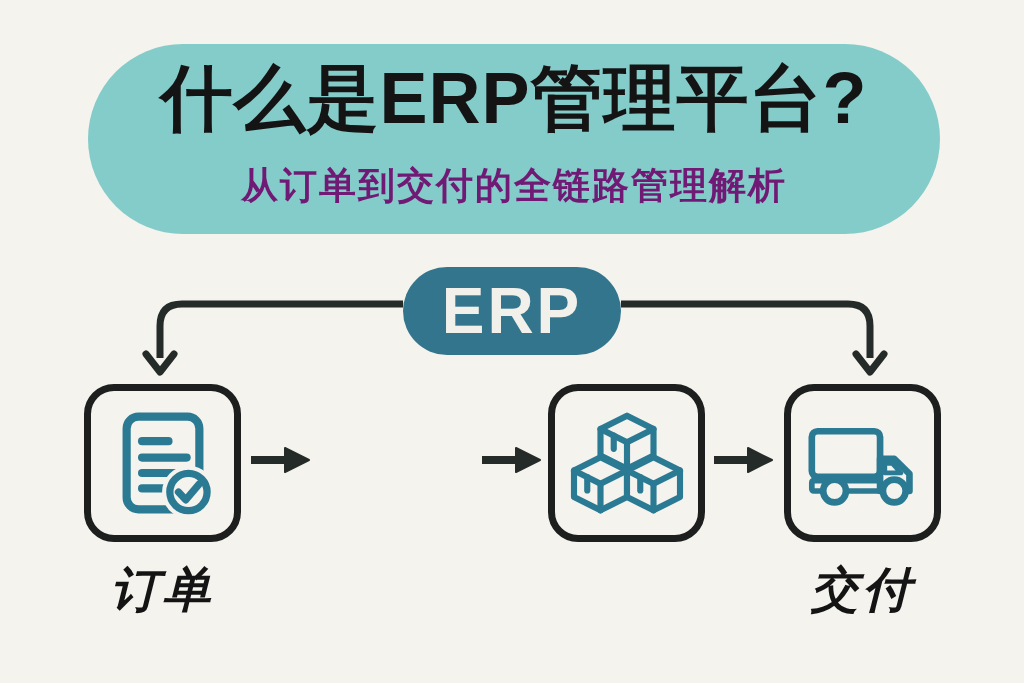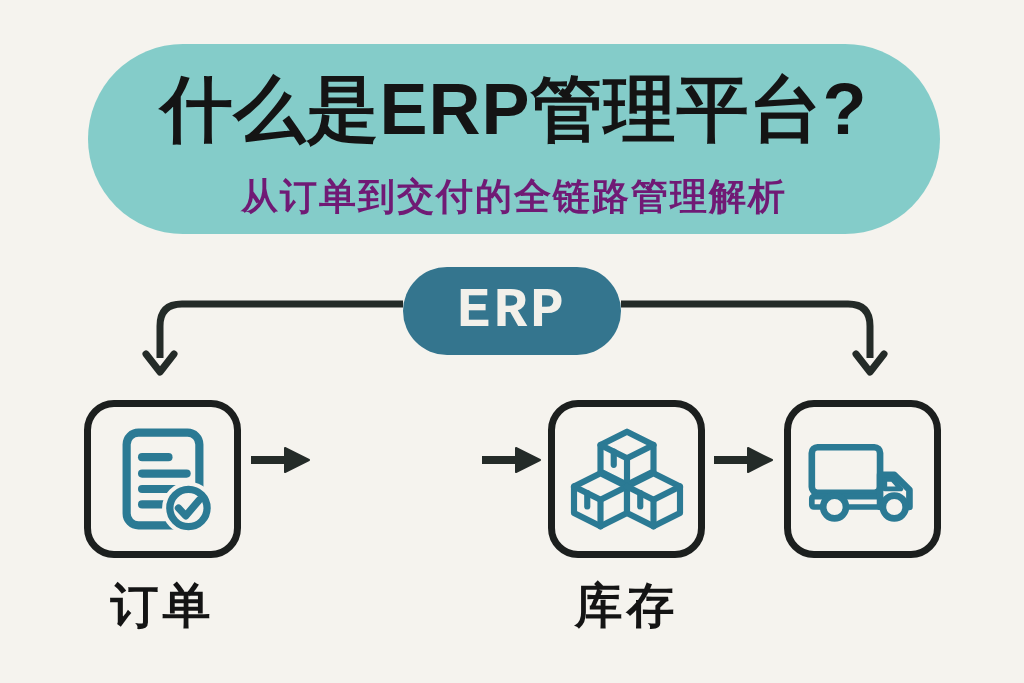--- a/index.html
+++ b/index.html
@@ -5,44 +5,44 @@
   html,body{margin:0;padding:0;background:#e9e7e2;}
   .canvas{
     position:relative;width:1024px;height:683px;margin:0 auto;
     background:#f5f3ee;overflow:hidden;
     font-family:"Liberation Sans","DejaVu Sans",sans-serif;
   }
   
   .banner{
     position:absolute;left:88px;top:44px;width:852px;height:190px;
     background:#84ccc9;border-radius:96px;
-    display:flex;flex-direction:column;align-items:center;justify-content:center;
-    padding-top:9px;box-sizing:border-box;gap:33px;
+    display:flex;flex-direction:column;align-items:center;
+    padding-top:18px;box-sizing:border-box;gap:33px;
   }
   .banner h1{
     margin:0;font-size:72px;line-height:1;font-weight:800;color:#141414;
     letter-spacing:1px;white-space:nowrap;
   }
   .banner p{
     margin:0;font-size:37px;line-height:1;font-weight:700;color:#701a75;
     letter-spacing:2px;white-space:nowrap;
   }
   
   .erp-badge{
     position:absolute;left:403px;top:267px;width:218px;height:88px;
     background:#34758e;border-radius:44px;
     display:flex;align-items:center;justify-content:center;z-index:3;
   }
   .erp-badge span{
-    color:#f2f0ea;font-size:56px;font-weight:800;letter-spacing:3px;line-height:1;font-family:Liberation Mono, monospace;
+    color:#f2f0ea;font-size:64px;font-weight:800;letter-spacing:3px;line-height:1;
   }
   
   .connectors{position:absolute;left:0;top:0;width:1024px;height:683px;z-index:2;}
   
-  .step{position:absolute;top:400px;width:157px;text-align:center;z-index:1;}
+  .step{position:absolute;top:384px;width:157px;text-align:center;z-index:1;font-style:italic;}
   .icon-box{
     width:157px;height:158px;box-sizing:border-box;
     border:7px solid #1c1f1e;border-radius:30px;
     display:flex;align-items:center;justify-content:center;background:#f5f3ee;
   }
   .step-label{
     margin-top:24px;font-size:48px;line-height:1;font-weight:800;color:#141414;
     letter-spacing:4px;white-space:nowrap;
   }
   .icon{stroke:#2b7a94;fill:none;}
@@ -118,29 +118,29 @@
             <path d="M34 78 L34 106"></path>
             <path d="M20 71 V85"></path>
 
           <path d="M90 50 L118 64 L118 92 L90 106 L62 92 L62 64 Z" fill="#f5f3ee"></path>
           <path d="M62 64 L90 78 L118 64"></path>
             <path d="M90 78 L90 106"></path>
             <path d="M76 71 V85"></path>
         </g>
       </svg>
     </div>
-    <div class="step-label">库存</div>
   </div>
 
   <div class="step" style="left:784px">
     <div class="icon-box">
       <svg class="icon" width="114" height="91" viewBox="0 0 120 96" xmlns="http://www.w3.org/2000/svg">
         <rect x="6" y="14" width="72" height="48" rx="6" stroke-width="7"></rect>
         <rect x="6" y="66" width="72" height="11" rx="2" stroke-width="6"></rect>
         <path d="M78 43 H93 L109 59 V77 H78 Z" stroke-width="7" stroke-linejoin="round"></path>
         <path d="M83 48 H91 L100 58 H83 Z" stroke-width="5" stroke-linejoin="round"></path>
         <circle cx="30" cy="77" r="12" fill="#f5f3ee" stroke-width="7"></circle>
         <circle cx="93" cy="77" r="12" fill="#f5f3ee" stroke-width="7"></circle>
       </svg>
     </div>
+    <div class="step-label">交付</div>
   </div>
 
 </div>
 
 </body></html>

